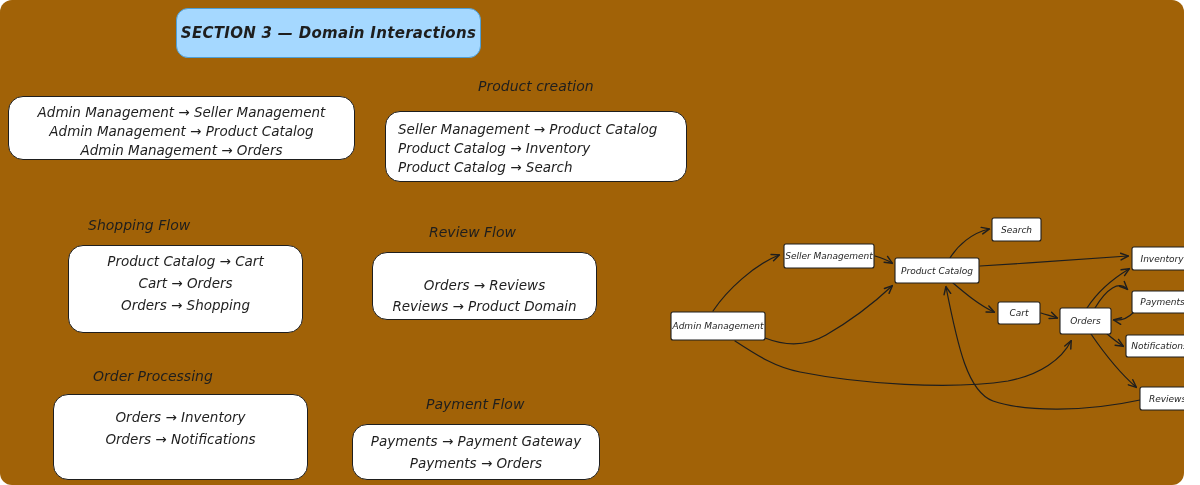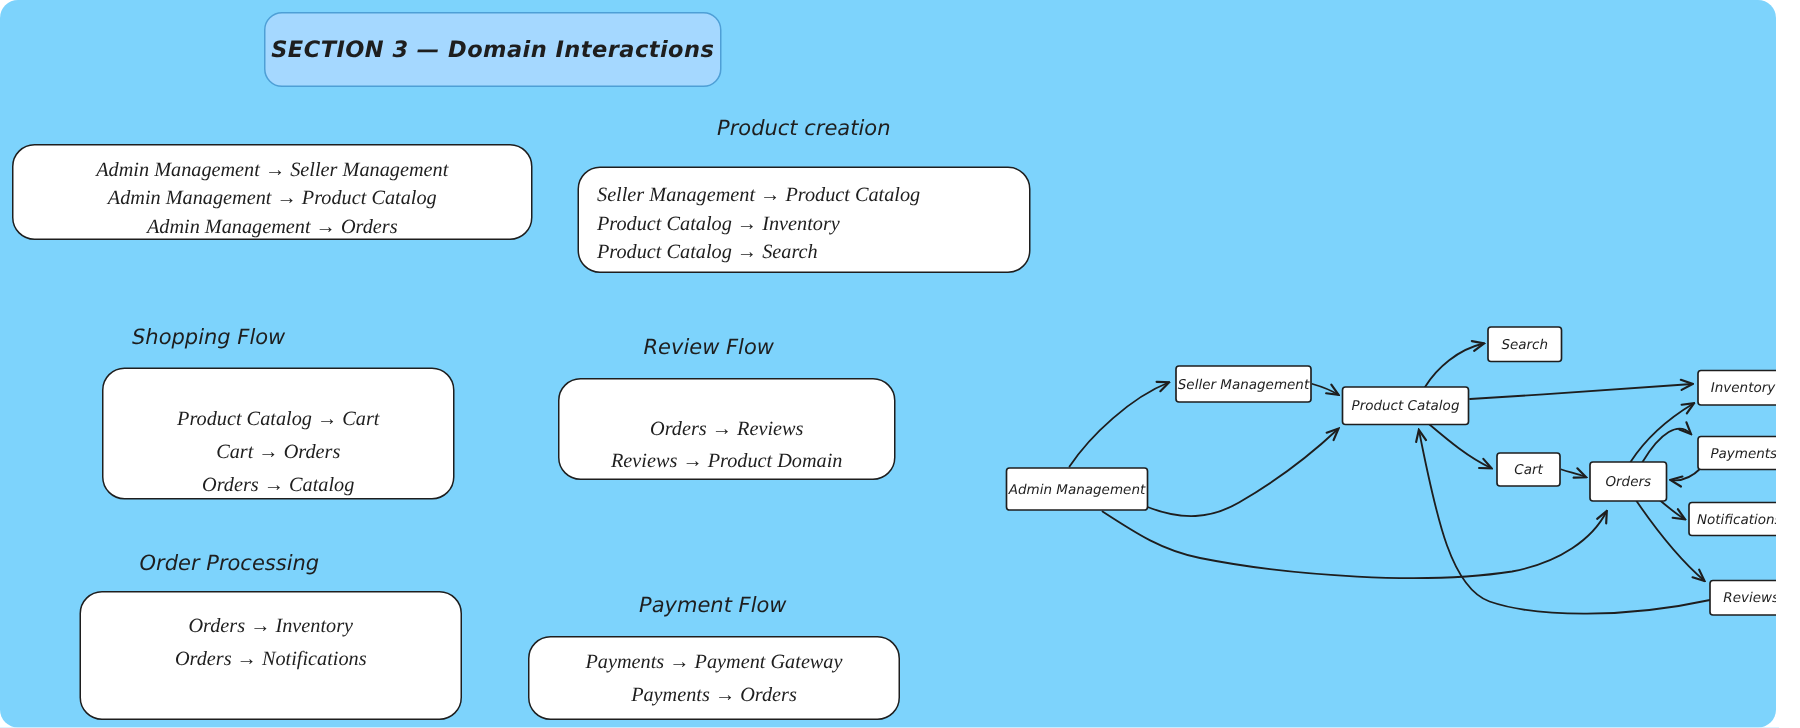--- a/index.html
+++ b/index.html
@@ -1,45 +1,45 @@
 <!DOCTYPE html>
 <html style="--ink: #1e1e1e; --accent-fill: #a5d8ff; --accent-stroke: #4e9fd6;"><head>
 <meta charset="utf-8">
 <style>
   html,body{margin:0;padding:0;background:#ffffff;}
   .canvas{
-    position:relative;width:1184px;height:485px;background:#7dd3fc;overflow:hidden;
+    position:relative;width:1184px;height:485px;background:#a16207;overflow:hidden;
     font-family:"DejaVu Sans","Liberation Sans",sans-serif;color:var(--ink,#1e1e1e);border-radius:12px;
   }
   
   .title-box{
     position:absolute;left:176px;top:8px;width:303px;height:48px;
     background:var(--accent-fill,#a5d8ff);border:1.6px solid var(--accent-stroke,#4e9fd6);
     border-radius:12px;display:flex;align-items:center;justify-content:center;
   }
   .title-box span{font-size:15px;font-weight:600;letter-spacing:.3px;font-style:italic;}
   
   .group{position:absolute;}
   .group-heading{display:block;font-size:14px;font-style:italic;white-space:nowrap;}
   .sketch-box{
     border:1.5px solid var(--ink,#1e1e1e);border-radius:15px;background:#fff;
-    box-sizing:border-box;font-size:13.5px;font-style:italic;font-family:Liberation Serif, serif;
+    box-sizing:border-box;font-size:13.5px;font-style:italic;
   }
   .iline{white-space:nowrap;}
   #g0{left:8px;top:90px;width:347px;}
   #g0 .group-heading{margin-left:100px;}
   #g0 .sketch-box{margin-top:6px;height:64px;padding-top:6px;text-align:center;}
   #g0 .iline{line-height:19px;}
   #g1{left:385px;top:78px;width:302px;}
   #g1 .group-heading{margin-left:93px;}
   #g1 .sketch-box{margin-top:17px;height:71px;padding:8px 0 0 12px;text-align:left;}
   #g1 .iline{line-height:19px;}
   #g2{left:68px;top:217px;width:235px;}
   #g2 .group-heading{margin-left:20px;}
-  #g2 .sketch-box{margin-top:12px;height:88px;padding-top:22px;text-align:center;}
+  #g2 .sketch-box{margin-top:12px;height:88px;padding-top:4px;text-align:center;}
   #g2 .iline{line-height:22px;}
   #g3{left:372px;top:224px;width:225px;}
   #g3 .group-heading{margin-left:57px;}
   #g3 .sketch-box{margin-top:12px;height:68px;padding-top:22px;text-align:center;}
   #g3 .iline{line-height:21px;}
   #g4{left:53px;top:368px;width:255px;}
   #g4 .group-heading{margin-left:40px;}
   #g4 .sketch-box{margin-top:10px;height:86px;padding-top:11px;text-align:center;}
   #g4 .iline{line-height:22px;}
   #g5{left:352px;top:396px;width:248px;}
@@ -78,21 +78,21 @@
         <div class="iline">Product Catalog → Inventory</div>
         <div class="iline">Product Catalog → Search</div>
       </div>
   </div>
 
   <div class="group" id="g2">
     <span class="group-heading">Shopping Flow</span>
     <div class="sketch-box">
         <div class="iline">Product Catalog → Cart</div>
         <div class="iline">Cart → Orders</div>
-        <div class="iline">Orders → Catalog</div>
+        <div class="iline">Orders → Shopping</div>
       </div>
   </div>
 
   <div class="group" id="g3">
     <span class="group-heading">Review Flow</span>
     <div class="sketch-box">
         <div class="iline">Orders → Reviews</div>
         <div class="iline">Reviews → Product Domain</div>
       </div>
   </div>

